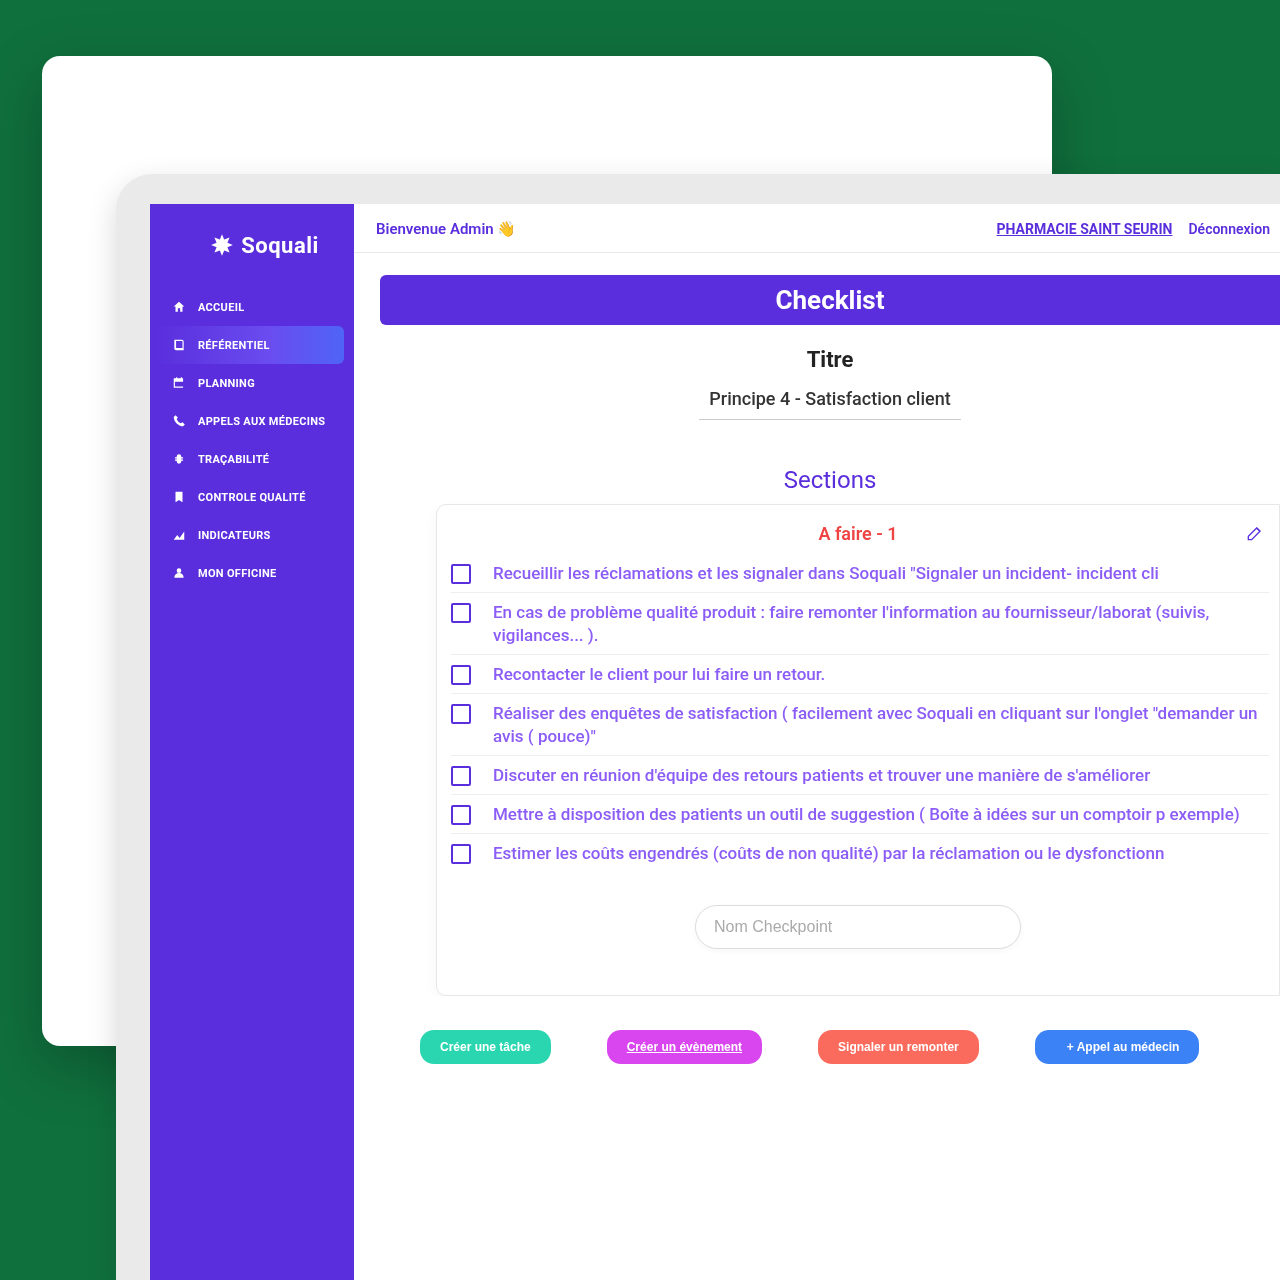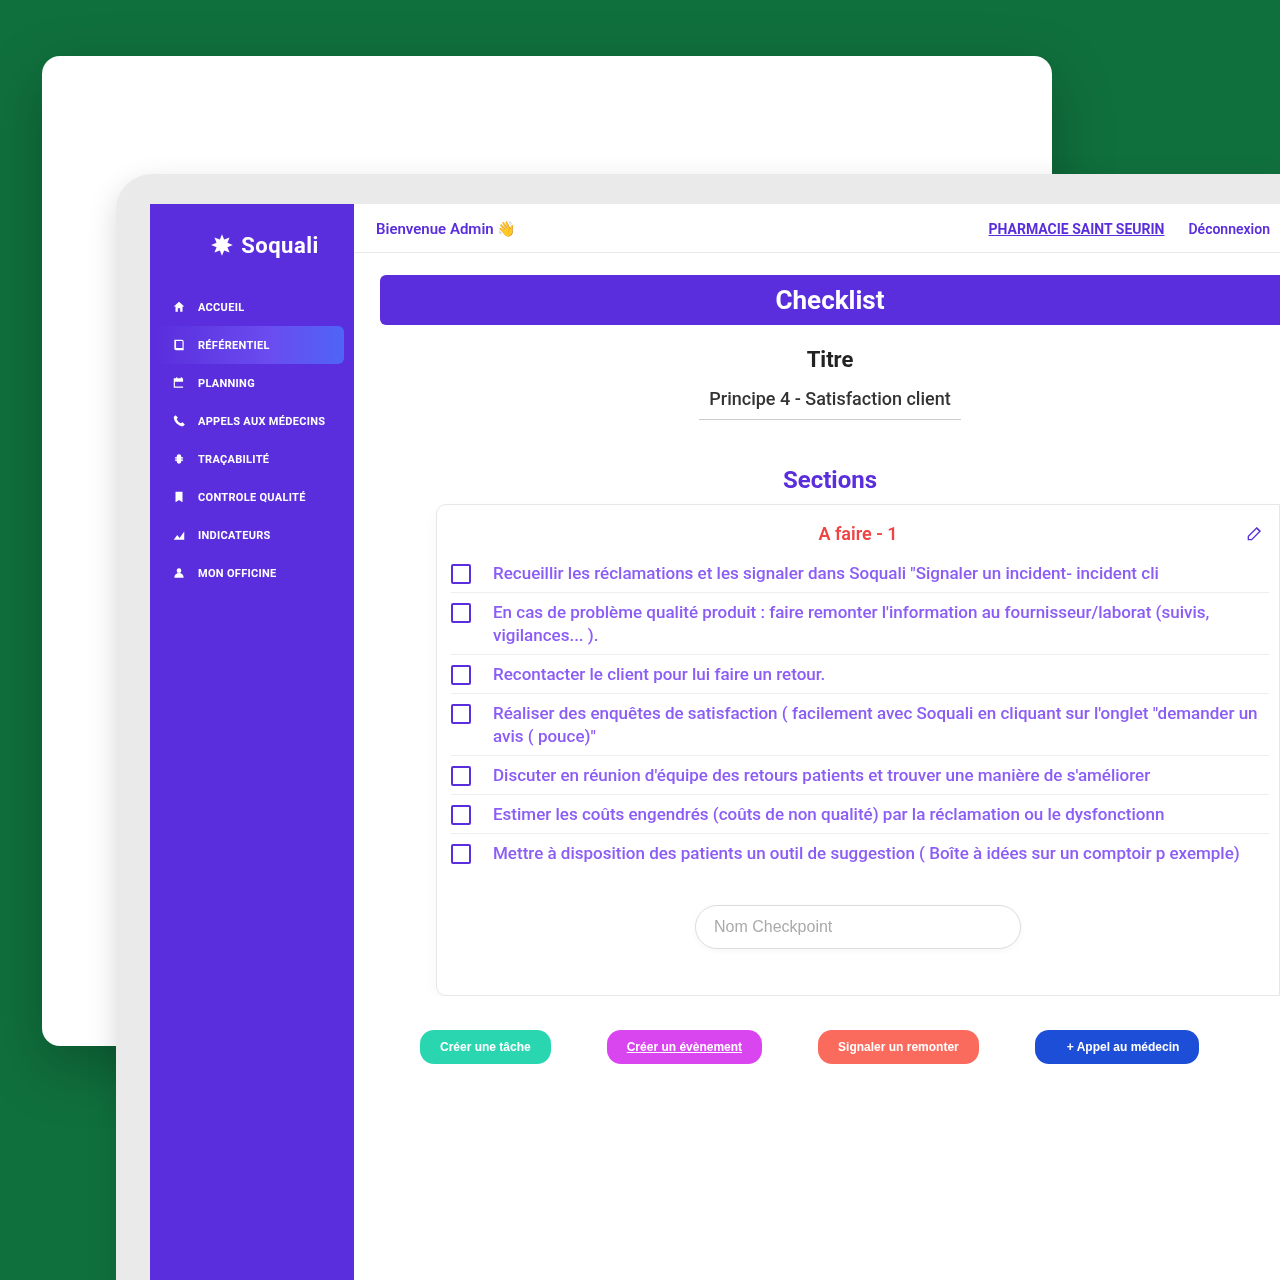--- a/index.html
+++ b/index.html
@@ -84,21 +84,21 @@
     overflow: hidden;
   }
   .topbar {
     display: flex;
     align-items: center;
     justify-content: space-between;
     padding: 16px 10px 14px 22px;
     border-bottom: 1px solid #e9e9e9;
   }
   .welcome { color: #5a2edc; font-size: 15px; font-weight: 600; }
-  .top-right { display: flex; gap: 24px; align-items: center; }
+  .top-right { display: flex; gap: 16px; align-items: center; }
   .pharmacy-link { color: #5a2edc; font-weight: 700; font-size: 14px; text-decoration: underline; cursor: pointer; }
   .logout-link { color: #5a2edc; font-weight: 600; font-size: 14px; cursor: pointer; }
 
   .content { padding: 22px 0 0 26px; flex: 1; overflow: hidden; display: flex; flex-direction: column; }
 
   .checklist-header {
     background: #5a2edc;
     color: #fff;
     font-size: 26px;
     font-weight: 700;
@@ -117,21 +117,21 @@
     font-weight: 500;
     color: #333;
     border-bottom: 1px solid #ccc;
     min-width: 240px;
   }
 
   .sections-label {
     text-align: center;
     color: #5a2edc;
     font-size: 24px;
-    font-weight: 700;
+    font-weight: 400;
     margin-top: 46px;
   }
 
   .section-card {
     margin: 10px 0 0 56px;
     border: 1px solid #e7e7e7;
     border-radius: 10px 0 0 10px;
     padding: 18px 0 46px 0;
     box-shadow: 0 6px 14px rgba(0,0,0,0.04);
   }
@@ -196,21 +196,21 @@
     border-radius: 14px;
     font-size: 12px;
     font-weight: 700;
     color: #fff;
     cursor: pointer;
     white-space: nowrap;
   }
   .btn-task { background: #29d6b0; }
   .btn-event { background: #d946ef; text-decoration: underline; }
   .btn-incident { background: #fa6a5d; }
-  .btn-call { background: #1d4ed8; padding-left: 32px; }
+  .btn-call { background: #3b82f6; padding-left: 32px; }
 </style>
 </head>
 <body>
 
 <div class="card-back"></div>
 
 <div class="card-front">
   <div class="app-shell">
 
     <aside class="sidebar">
@@ -318,25 +318,25 @@
             <div class="check-row">
               <div class="checkbox"></div>
               <div class="check-text">Réaliser des enquêtes de satisfaction ( facilement avec Soquali en cliquant sur l'onglet "demander un avis ( pouce)"</div>
             </div>
             <div class="check-row">
               <div class="checkbox"></div>
               <div class="check-text">Discuter en réunion d'équipe des retours patients et trouver une manière de s'améliorer</div>
             </div>
             <div class="check-row">
               <div class="checkbox"></div>
+              <div class="check-text">Mettre à disposition des patients un outil de suggestion ( Boîte à idées sur un comptoir p exemple)</div>
+            </div>
+            <div class="check-row">
+              <div class="checkbox"></div>
               <div class="check-text">Estimer les coûts engendrés (coûts de non qualité) par la réclamation ou le dysfonctionn</div>
-            </div>
-            <div class="check-row">
-              <div class="checkbox"></div>
-              <div class="check-text">Mettre à disposition des patients un outil de suggestion ( Boîte à idées sur un comptoir p exemple)</div>
             </div>
           </div>
 
           <div class="checkpoint-input-wrap">
             <input class="checkpoint-input" placeholder="Nom Checkpoint" style="">
           </div>
         </div>
 
         <div class="action-bar">
           <button class="action-btn btn-task">Créer une tâche</button>

